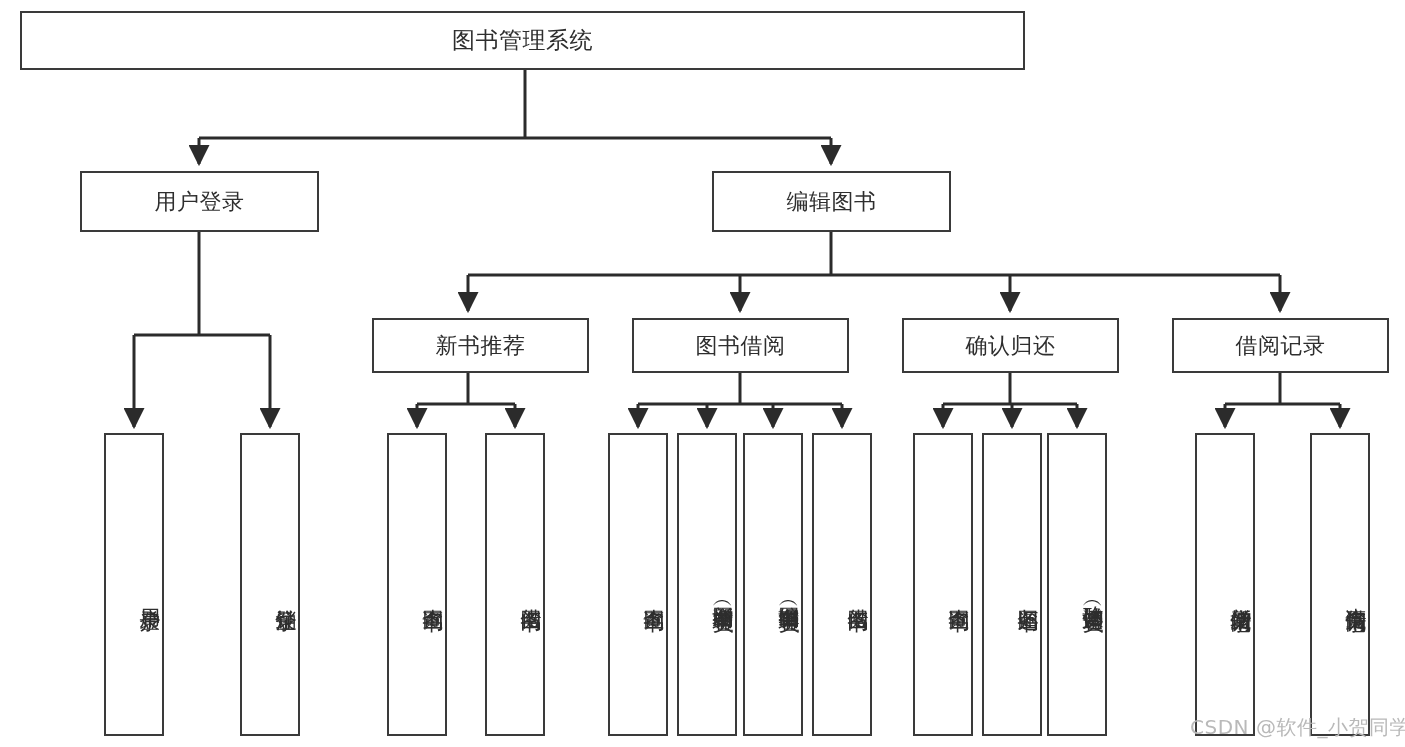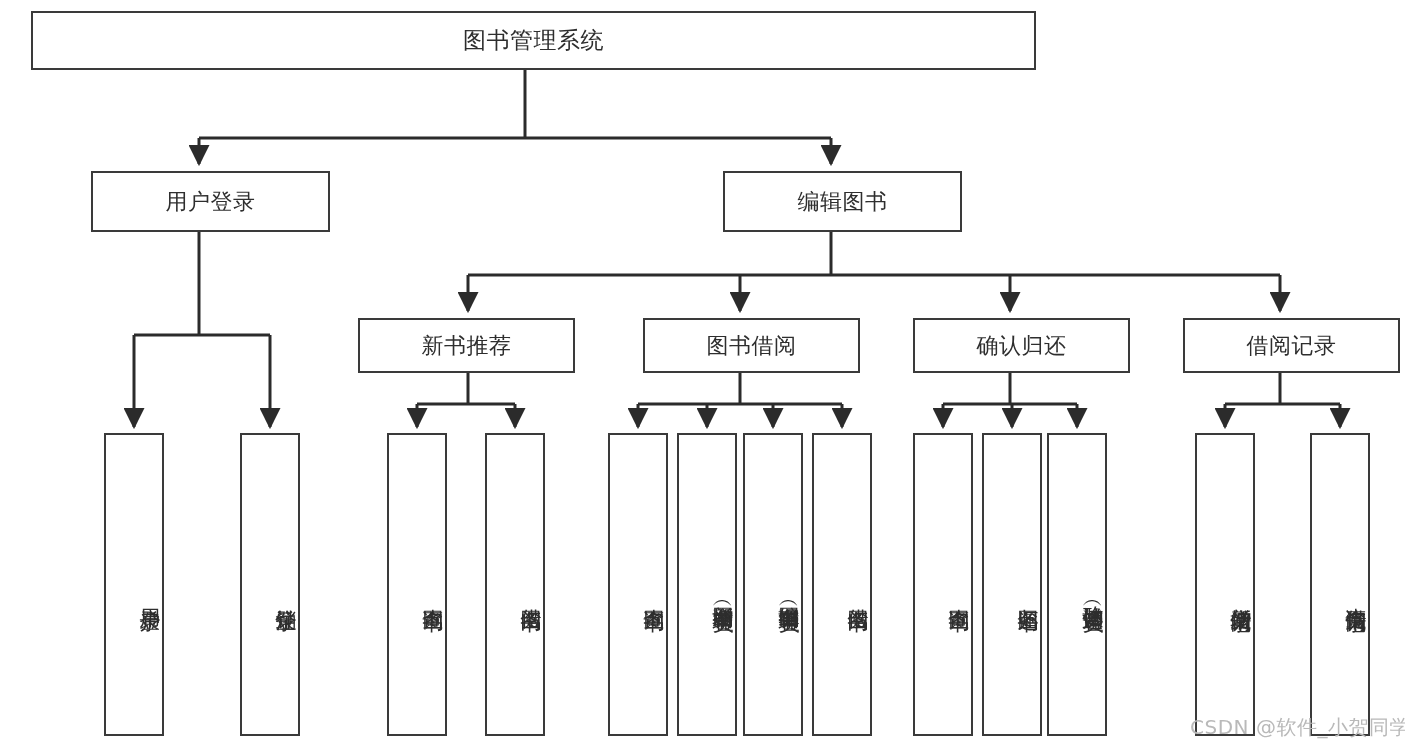--- a/index.html
+++ b/index.html
@@ -33,21 +33,20 @@
     background: #ffffff;
     display: flex;
     align-items: center;
     justify-content: center;
     color: #2e2e2e;
     line-height: 1.18;
   }
   .node.horiz {
     font-size: 22px;
     letter-spacing: 0.5px;
-    margin-left: 11px;
   }
   .node.root {
     font-size: 23px;
   }
   .node.vert {
     font-size: 21px;
     letter-spacing: 1px;
     writing-mode: vertical-rl;
     text-orientation: upright;
     padding-top: 18px;
@@ -128,21 +127,21 @@
   </div>
 
   <div class="node horiz" style="left:80px; top:171px; width:239px; height:61px;">
     <span>用户登录</span>
   </div>
 
   <div class="node horiz" style="left:712px; top:171px; width:239px; height:61px;">
     <span>编辑图书</span>
   </div>
 
-  <div class="node horiz" style="left:347px; top:318px; width:217px; height:55px;">
+  <div class="node horiz" style="left:372px; top:318px; width:217px; height:55px;">
     <span>新书推荐</span>
   </div>
 
   <div class="node horiz" style="left:632px; top:318px; width:217px; height:55px;">
     <span>图书借阅</span>
   </div>
 
   <div class="node horiz" style="left:902px; top:318px; width:217px; height:55px;">
     <span>确认归还</span>
   </div>

